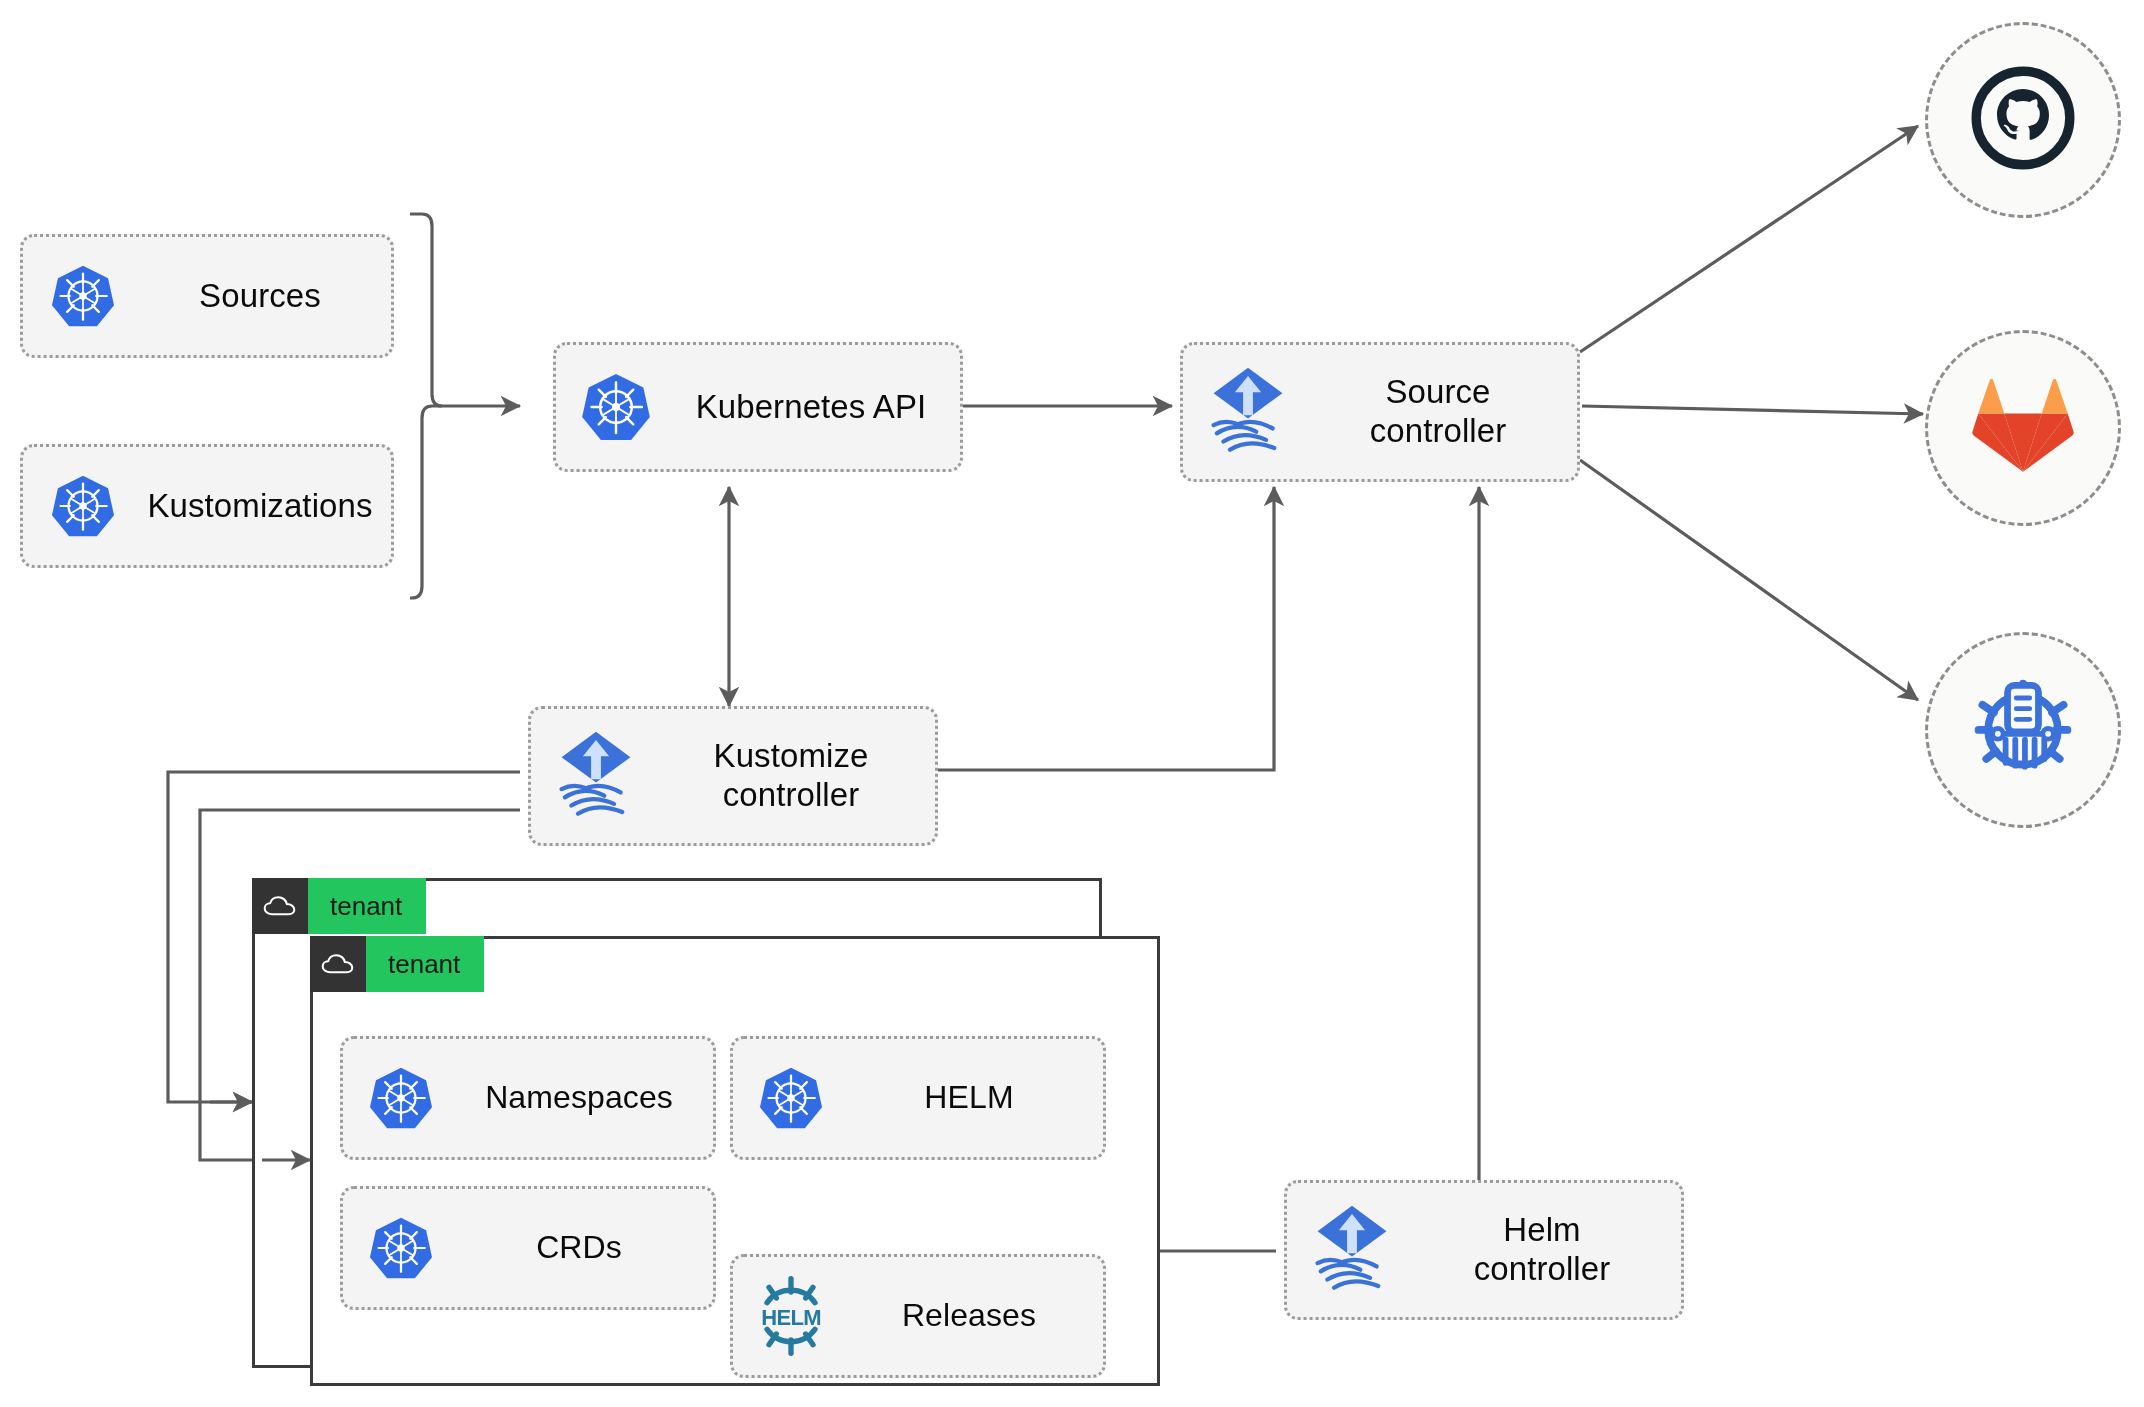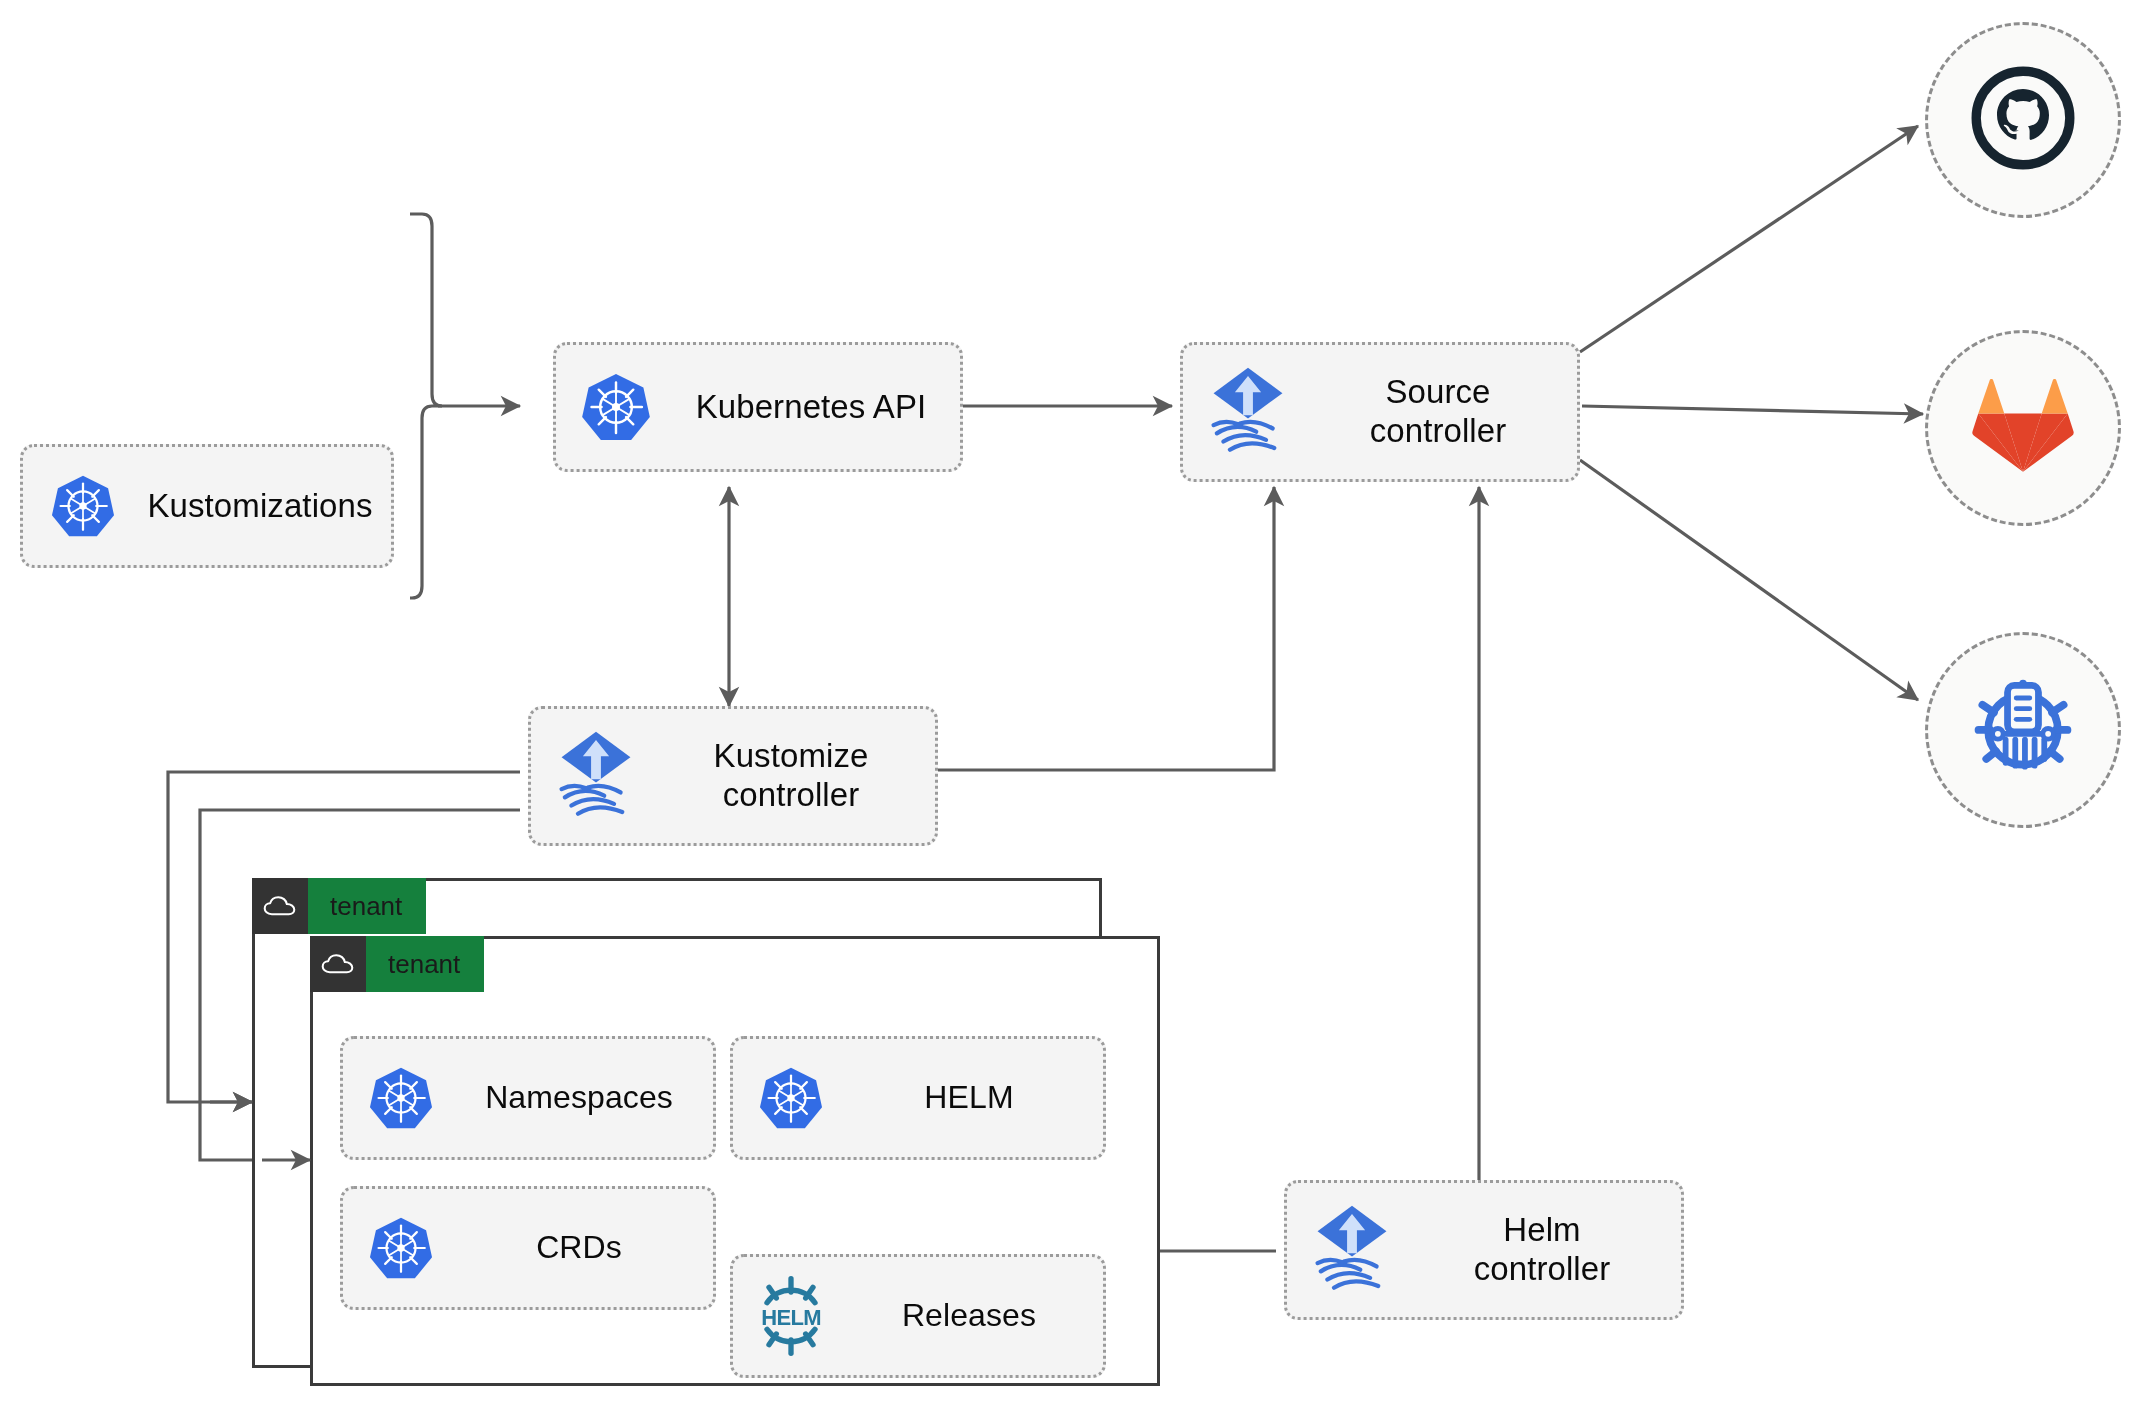--- a/index.html
+++ b/index.html
@@ -45,21 +45,21 @@
   .tenant-bar{
     position:absolute;top:0;left:0;height:56px;
     display:flex;align-items:center;z-index:6;
   }
   .tenant-chip{
     width:56px;height:56px;background:#333333;
     display:flex;align-items:center;justify-content:center;flex:0 0 auto;
   }
   .tenant-name{
     font-size:26px;color:#1a1a1a;padding-left:22px;
-    background:#15803d;height:56px;display:flex;align-items:center;
+    background:#22c55e;height:56px;display:flex;align-items:center;
     padding-right:24px;
   }
 
   
   #links{position:absolute;left:0;top:0;width:2144px;height:1407px;z-index:3;}
   #links-top{position:absolute;left:0;top:0;width:2144px;height:1407px;z-index:7;pointer-events:none;}
   .lk{fill:none;stroke:#5c5c5c;stroke-width:3.2;}
   .brk{fill:none;stroke:#5c5c5c;stroke-width:3.2;}
 </style>
 </head>
@@ -222,20 +222,28 @@
   <div class="tenant" style="left:310px;top:936px;width:850px;height:450px;"></div>
   <div class="tenant-bar" style="left:310px;top:936px;">
     <div class="tenant-chip">
       <svg width="34" height="22">
           <use href="#sym-cloud" width="34" height="22"></use>
         </svg>
     </div>
     <div class="tenant-name">tenant</div>
   </div>
 
+  <div class="node" style="left:20px;top:234px;width:374px;height:124px;">
+    <div class="ico" style="width:120px;">
+      <svg width="66" height="66">
+          <use href="#sym-k8s" width="66" height="66"></use>
+        </svg>
+    </div>
+    <div class="lbl">Sources</div>
+  </div>
 
   <div class="node" style="left:20px;top:444px;width:374px;height:124px;">
     <div class="ico" style="width:120px;">
       <svg width="66" height="66">
           <use href="#sym-k8s" width="66" height="66"></use>
         </svg>
     </div>
     <div class="lbl">Kustomizations</div>
   </div>
 

